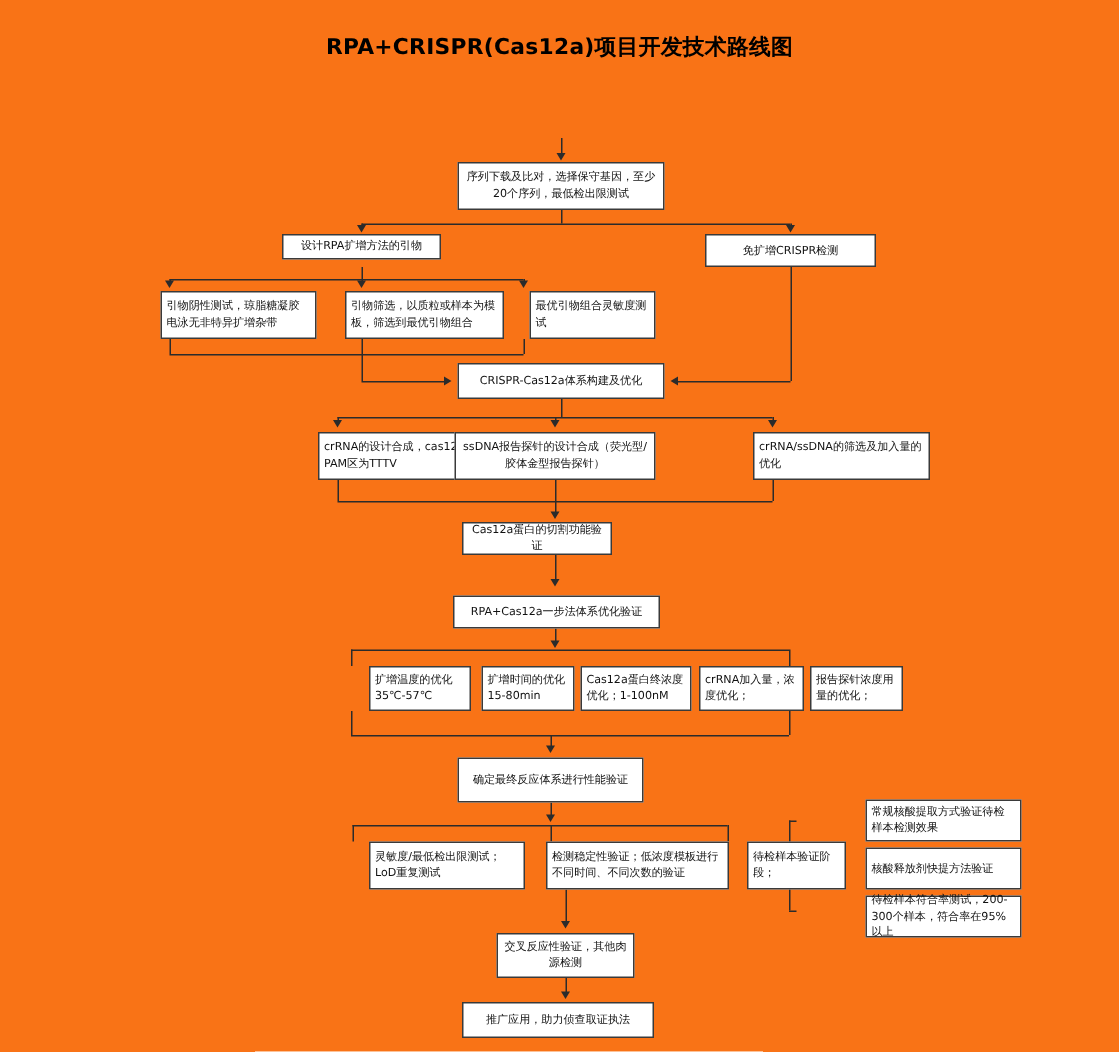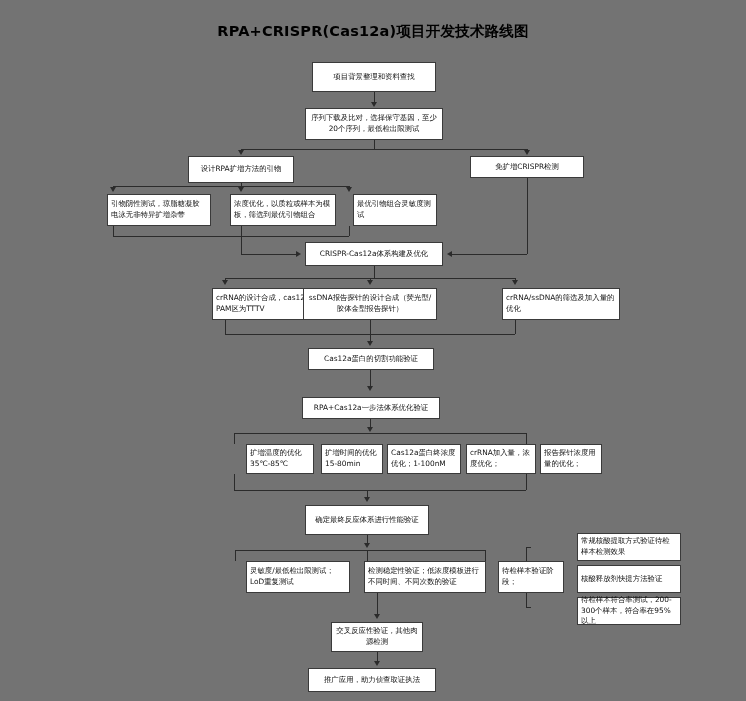--- a/index.html
+++ b/index.html
@@ -5,21 +5,21 @@
   html,body{margin:0;padding:0;background:#ffffff;}
   body{
     font-family:"DejaVu Sans","Liberation Sans",sans-serif;
     color:#000;
     -webkit-font-smoothing:none;
   }
   #canvas{
     position:relative;
     width:746px;
     height:701px;
-    background:#737373;
+    background:#f97316;
     overflow:hidden;
   }
   .title{
     position:absolute;
     left:0; top:22px;
     width:746px;
     text-align:center;
     font-size:14.5px;
     font-weight:bold;
     letter-spacing:.2px;
@@ -79,42 +79,39 @@
     z-index:2;
   }
 </style>
 </head>
 <body>
 
 <div id="canvas">
 
   <div class="title">RPA+CRISPR(Cas12a)项目开发技术路线图</div>
 
-  <div class="node" style="left:312px;top:62px;width:124px;height:30px;">
-    <span class="tx">项目背景整理和资料查找</span>
-  </div>
 
   <div class="node" style="left:305px;top:108px;width:138px;height:32px;">
     <span class="tx">序列下载及比对，选择保守基因，至少20个序列，最低检出限测试</span>
   </div>
 
-  <div class="node" style="left:188px;top:156px;width:106px;height:27px;">
+  <div class="node" style="left:188px;top:156px;width:106px;height:17px;">
     <span class="tx">设计RPA扩增方法的引物</span>
   </div>
 
   <div class="node" style="left:470px;top:156px;width:114px;height:22px;">
     <span class="tx">免扩增CRISPR检测</span>
   </div>
 
   <div class="node left" style="left:61px;top:194px;width:104px;height:32px;">
     <span class="tx">引物阴性测试，琼脂糖凝胶电泳无非特异扩增杂带</span>
   </div>
 
   <div class="node left" style="left:184px;top:194px;width:106px;height:32px;">
-    <span class="tx">浓度优化，以质粒或样本为模板，筛选到最优引物组合</span>
+    <span class="tx">引物筛选，以质粒或样本为模板，筛选到最优引物组合</span>
   </div>
 
   <div class="node left" style="left:307px;top:194px;width:84px;height:32px;">
     <span class="tx">最优引物组合灵敏度测试</span>
   </div>
 
   <div class="node" style="left:305px;top:242px;width:138px;height:24px;">
     <span class="tx">CRISPR-Cas12a体系构建及优化</span>
   </div>
 
@@ -123,30 +120,30 @@
   </div>
 
   <div class="node" style="left:303px;top:288px;width:134px;height:32px;">
     <span class="tx">ssDNA报告探针的设计合成（荧光型/胶体金型报告探针）</span>
   </div>
 
   <div class="node left" style="left:456px;top:288px;width:118px;height:32px;">
     <span class="tx">crRNA/ssDNA的筛选及加入量的优化</span>
   </div>
 
-  <div class="node" style="left:308px;top:348px;width:126px;height:22px;">
+  <div class="node" style="left:308px;top:348px;width:100px;height:22px;">
     <span class="tx">Cas12a蛋白的切割功能验证</span>
   </div>
 
   <div class="node" style="left:302px;top:397px;width:138px;height:22px;">
     <span class="tx">RPA+Cas12a一步法体系优化验证</span>
   </div>
 
   <div class="node left" style="left:200px;top:444px;width:68px;height:30px;">
-    <span class="tx">扩增温度的优化35℃-85℃</span>
+    <span class="tx">扩增温度的优化35℃-57℃</span>
   </div>
 
   <div class="node left" style="left:275px;top:444px;width:62px;height:30px;">
     <span class="tx">扩增时间的优化15-80min</span>
   </div>
 
   <div class="node left" style="left:341px;top:444px;width:74px;height:30px;">
     <span class="tx">Cas12a蛋白终浓度优化；1-100nM</span>
   </div>
 

